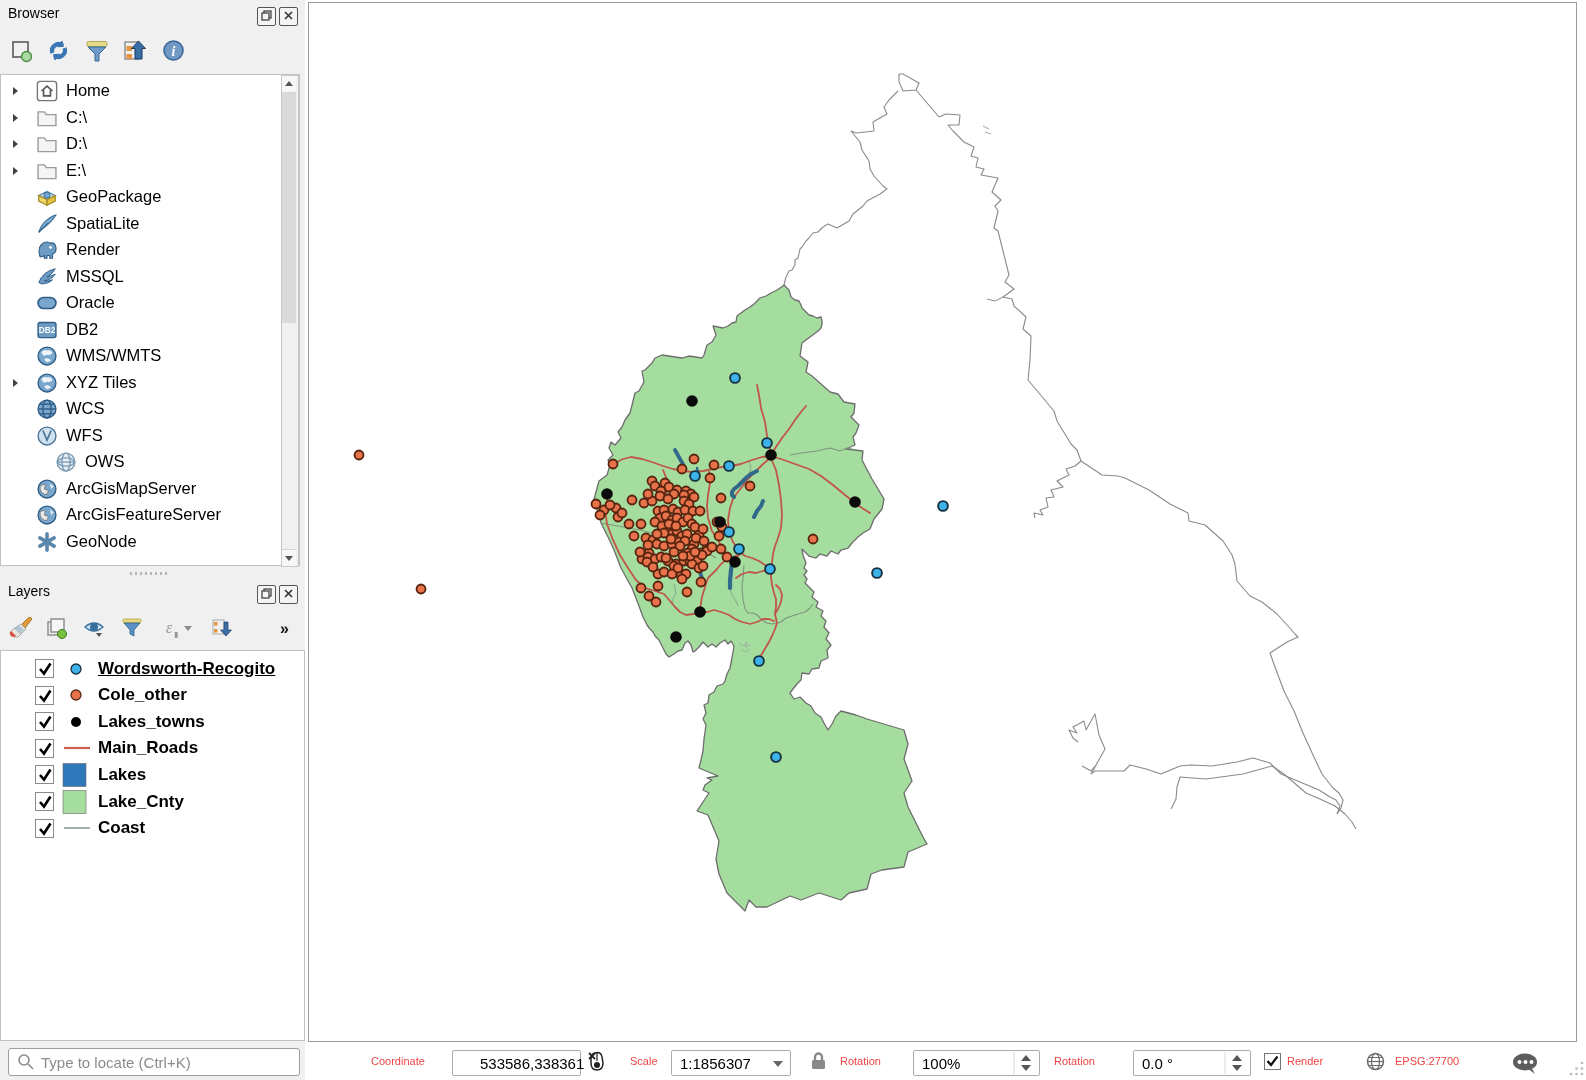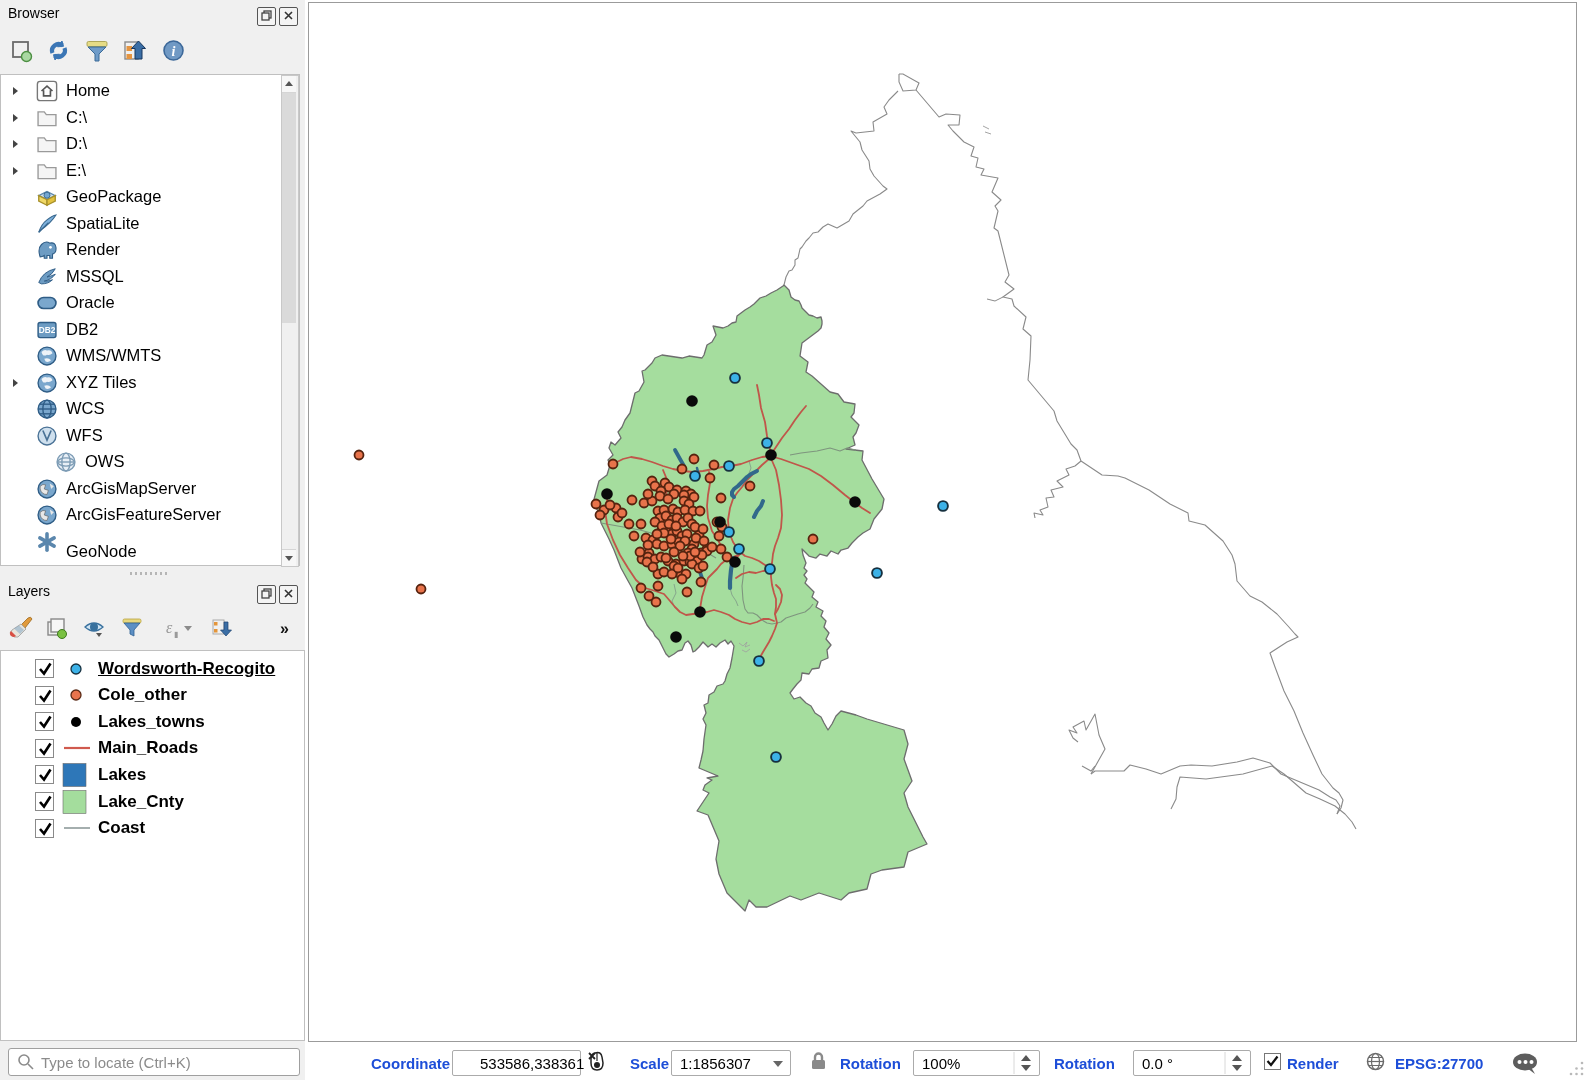--- a/index.html
+++ b/index.html
@@ -13,21 +13,21 @@
   .trow{position:absolute;height:27px;display:flex;align-items:center;font-size:16.5px;color:#000;}
   .exp{width:0;height:0;border-left:5px solid #444;border-top:4px solid transparent;
        border-bottom:4px solid transparent;position:absolute;left:13px;}
   .scroll{position:absolute;background:#f0f0f0;border:1px solid #c8c8c8;}
   .legrow{position:absolute;display:flex;align-items:center;font-size:17px;font-weight:bold;color:#000;}
   .cb{width:17px;height:17px;border:1px solid #8a8a8a;background:#fff;display:inline-block;
       position:relative;margin-right:8px;flex:none;}
   .cb svg{position:absolute;left:0px;top:0px;}
   .inbox{position:absolute;background:#fff;border:1px solid #ababab;border-radius:2px;font-size:15px;
          display:flex;align-items:center;}
-  .lbl{position:absolute;font-size:15px;color:#1d4ed8;top:1055px;font-weight:bold;}
+  .lbl{position:absolute;font-size:11px;color:#ef4444;top:1055px;}
 </style>
 </head>
 <body>
 
 <div style="position:absolute;left:308px;top:2px;width:1267px;height:1038px;border:1px solid #9b9b9b;background:#fff;overflow:hidden;">
 <svg id="mapsvg" width="1269" height="1040" viewBox="309 3 1269 1040">
 <path d="M784,285 L789,290 L791,297 L795,300 L799,301 L801,305 L802,308 L806,312 L809,315 L813,316 L817,318 L821,317 L822,321 L822,324 L821,328 L818,331 L802,343 L800,356 L808,362 L806,372 L812,376 L830,392 L838,394 L844,402 L855,404 L854,413 L851,417 L859,425 L856,433 L853,437 L855,445 L846,449 L863,451 L862,460 L872,479 L884,499 L882,509 L874,519 L870,529 L863,533 L858,537 L852,543 L848,548 L841,550 L838,554 L831,551 L827,556 L820,554 L816,558 L809,556 L805,552 L802,549 L803,555 L806,563 L804,568 L807,571 L804,575 L807,579 L805,583 L808,586 L814,592 L812,597 L818,602 L816,607 L823,611 L821,616 L826,621 L824,627 L829,633 L826,639 L831,645 L827,650 L828,658 L821,661 L819,668 L812,669 L809,674 L802,673 L801,680 L797,684 L793,689 L790,693 L794,699 L800,697 L806,703 L811,706 L815,713 L821,717 L824,723 L828,730 L832,724 L836,716 L841,711 L856,715 L867,719 L904,730 L908,744 L904,759 L912,781 L904,793 L908,807 L923,837 L927,844 L908,852 L904,867 L882,870 L871,874 L867,889 L849,893 L841,900 L819,893 L801,900 L790,896 L767,907 L756,907 L749,900 L745,911 L727,893 L719,874 L716,859 L719,841 L708,815 L697,811 L709,793 L703,790 L705,785 L712,780 L707,778 L718,776 L699,768 L701,760 L703,751 L704,739 L706,725 L703,719 L706,713 L704,705 L708,703 L709,695 L714,692 L717,686 L723,684 L725,681 L727,674 L730,668 L732,658 L733,652 L734,646 L731,641 L728,644 L725,640 L720,643 L716,647 L712,644 L708,647 L703,642 L699,647 L695,651 L693,652 L691,645 L688,641 L685,643 L682,650 L678,651 L674,654 L669,657 L666,654 L663,648 L659,640 L655,636 L653,632 L650,629 L647,625 L643,617 L639,606 L632,588 L627,579 L621,568 L614,550 L609,539 L601,523 L599,512 L596,508 L593,503 L599,481 L607,475 L610,465 L608,460 L613,455 L609,448 L611,442 L615,445 L621,438 L618,432 L622,427 L625,420 L630,413 L632,405 L635,393 L639,391 L644,382 L642,371 L645,370 L652,363 L655,358 L662,355 L682,358 L689,356 L702,358 L704,355 L707,345 L712,342 L716,335 L713,326 L723,328 L728,326 L732,323 L736,322 L737,316 L741,313 L745,310 L750,307 L754,304 L758,300 L760,298 L766,296 L771,293 L777,290 L783,286 Z" fill="#a5dd9e" stroke="#6d6d6d" stroke-width="1.3" stroke-linejoin="round"></path>
 <path d="M790,455 L801,453 L817,451 L830,448 L840,451 L847,448 L856,450" fill="none" stroke="#7e957e" stroke-width="1.1" stroke-linejoin="round"></path>
 <path d="M601,523 L640,530 L666,537 L690,546 L706,552 L716,558" fill="none" stroke="#7e957e" stroke-width="1.1" stroke-linejoin="round"></path>
 <path d="M744,565 L743,578 L742,586 L743,600 L745,609 L748,613 L753,613 L757,615 L762,620 L767,623 L772,624 L777,623 L781,622 L786,618 L792,616 L798,614 L805,612 L810,608 L813,604" fill="none" stroke="#7e957e" stroke-width="1.1" stroke-linejoin="round"></path>
@@ -391,21 +391,21 @@
       <span style="position:absolute;left:66px;top:3px;">ArcGisFeatureServer</span>
     </div>
     <div class="trow" style="left:0;top:528.5px;width:280px;">
       <svg width="22" height="22" viewBox="0 0 16 16" style="position:absolute;left:36px;top:2px;">
         <g stroke="#5b87ad" stroke-width="2.6" stroke-linecap="round">
           <line x1="8" y1="2" x2="8" y2="14"></line>
           <line x1="2.8" y1="5" x2="13.2" y2="11"></line>
           <line x1="2.8" y1="11" x2="13.2" y2="5"></line>
         </g>
       </svg>
-      <span style="position:absolute;left:66px;top:13px;">GeoNode</span>
+      <span style="position:absolute;left:66px;top:3px;">GeoNode</span>
     </div>
   </div>
 
 <div class="scroll" style="left:281px;top:75px;width:16px;height:490px;">
   <div style="position:absolute;left:0;top:0;width:14px;height:16px;background:#f7f7f7;border-bottom:1px solid #d5d5d5;text-align:center;"><svg width="14" height="16">
         <path d="M3 10 L7 5 L11 10 Z" fill="#555"></path>
       </svg></div>
   <div style="position:absolute;left:0;bottom:0;width:14px;height:16px;background:#f7f7f7;border-top:1px solid #d5d5d5;"><svg width="14" height="16">
         <path d="M3 6 L7 11 L11 6 Z" fill="#555"></path>
       </svg></div>

